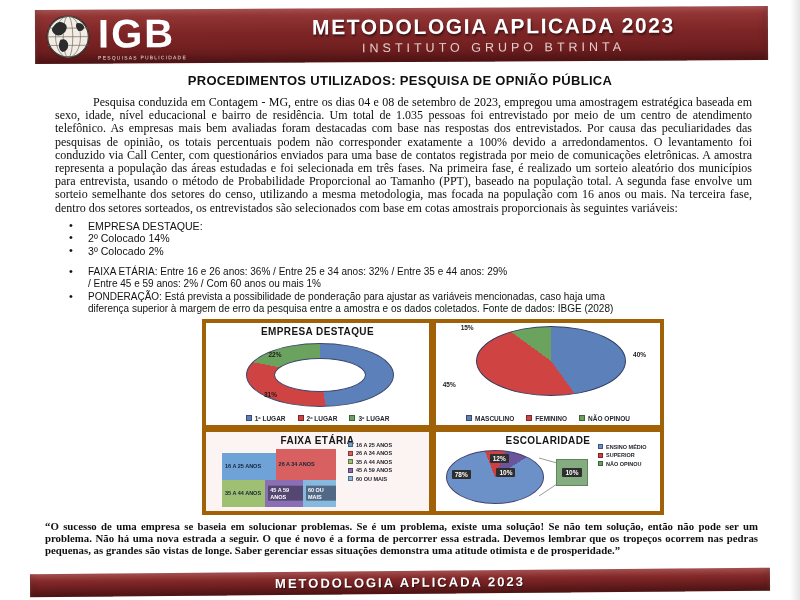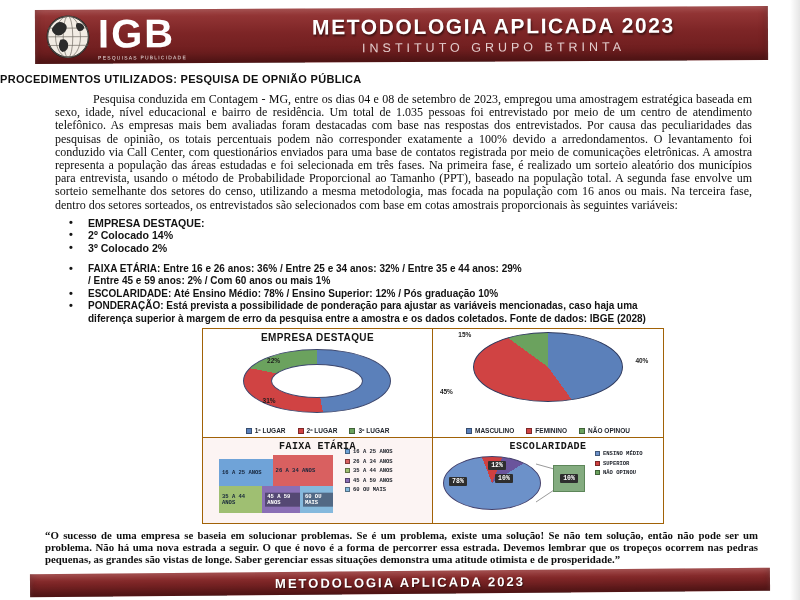--- a/index.html
+++ b/index.html
@@ -46,43 +46,43 @@
     z-index: 5;
   }
   .footer-title {
     font-size: 13px; font-weight: bold; color: #fff; letter-spacing: 2px;
     text-shadow: 1px 1px 1px rgba(0,0,0,.45);
   }
 
   
   .content { position: relative; padding-top: 73px; }
   .doc-title {
-    font-size: 11px; font-weight: bold;
+    text-align: center; font-size: 13px; font-weight: bold;
     letter-spacing: .3px; color: #101010;
   }
   .paragraph {
     margin: 8px 48px 0 55px;
     font-family: "Liberation Serif", serif;
     font-size: 12px; line-height: 13.2px;
     text-align: justify; text-indent: 38px; color: #0d0d0d;
   }
   .bullets {
     list-style: none;
     margin: 5px 0 0 0; padding: 0 46px 0 62px;
     font-size: 10.6px; line-height: 12.4px; color: #121212;
   }
-  .bullets li { position: relative; padding-left: 26px; white-space: pre-wrap; font-weight: bold; }
+  .bullets li { position: relative; padding-left: 26px; white-space: pre-wrap; }
   .bullets li::before { content: "•"; position: absolute; left: 7px; top: -1px; font-size: 11px; }
   .bullets.group2 { margin-top: 9px; font-size: 10px; }
 
   
   .charts { width: 462px; margin: 3px 0 0 202px; display: grid; grid-template-columns: 231px 231px; }
-  .panel { border: 1px solid #a16207; background: #fff; position: relative; }
+  .panel { border: 4px solid #a16207; background: #fff; position: relative; }
   .panel.top { height: 110px; }
-  .panel.bottom { height: 87px; margin-top: -1px; font-family: Liberation Mono, monospace; }
+  .panel.bottom { height: 87px; margin-top: -1px; }
   .panel.col2 { margin-left: -1px; }
   .panel-faixa { background: #fcf4f3; }
   .panel-title {
     text-align: center; font-weight: bold; font-size: 10px;
     letter-spacing: .4px; padding-top: 3px; color: #151515;
   }
   .chart-body { position: relative; }
   .panel.top .chart-body { height: 76px; margin-top: 1px; }
   .panel.bottom .chart-body { height: 62px; }
 
@@ -170,21 +170,20 @@
   <p class="paragraph">Pesquisa conduzida em  Contagem - MG, entre os dias 04 e 08 de setembro de 2023, empregou uma amostragem estratégica baseada em sexo, idade, nível educacional e bairro de residência. Um total de 1.035 pessoas foi entrevistado por meio de um centro de atendimento telefônico. As empresas mais bem avaliadas foram destacadas com base nas respostas dos entrevistados. Por causa das peculiaridades das pesquisas de opinião, os totais percentuais podem não corresponder exatamente a 100% devido a arredondamentos. O levantamento foi conduzido via Call Center, com questionários enviados para uma base de contatos registrada por meio de comunicações eletrônicas. A amostra representa a população das áreas estudadas e foi selecionada em três fases. Na primeira fase, é realizado um sorteio aleatório dos municípios para entrevista, usando o método de Probabilidade Proporcional ao Tamanho (PPT), baseado na população total. A segunda fase envolve um sorteio semelhante dos setores do censo, utilizando a mesma metodologia, mas focada na população com 16 anos ou mais. Na terceira fase, dentro dos setores sorteados, os entrevistados são selecionados com base em cotas amostrais proporcionais às seguintes variáveis:</p>
 
   <ul class="bullets group1">
       <li>EMPRESA DESTAQUE:</li>
       <li>2º Colocado 14%</li>
       <li>3º Colocado 2%</li>
     </ul>
   <ul class="bullets group2">
       <li>FAIXA ETÁRIA: Entre 16 e 26 anos: 36% / Entre 25 e 34 anos: 32% / Entre 35 e 44 anos: 29%
 / Entre 45 e 59 anos: 2% / Com 60 anos ou mais 1%</li>
-      <li>ESCOLARIDADE: Até Ensino Médio: 78% / Ensino Superior: 12% / Pós graduação 10%</li>
       <li>PONDERAÇÃO: Está prevista a possibilidade de ponderação para ajustar as variáveis mencionadas, caso haja uma
 diferença superior à margem de erro da pesquisa entre a amostra e os dados coletados. Fonte de dados: IBGE (2028)</li>
     </ul>
 
   <div class="charts">
 
     <div class="panel top">
       <div class="panel-title">EMPRESA DESTAQUE</div>
       <div class="chart-body">
           <div class="pie pie-0" style="background: conic-gradient(rgb(91, 128, 186) 0deg, rgb(91, 128, 186) 169.2deg, rgb(208, 67, 67) 169.2deg, rgb(208, 67, 67) 280.8deg, rgb(107, 162, 94) 280.8deg, rgb(107, 162, 94) 360deg);">

